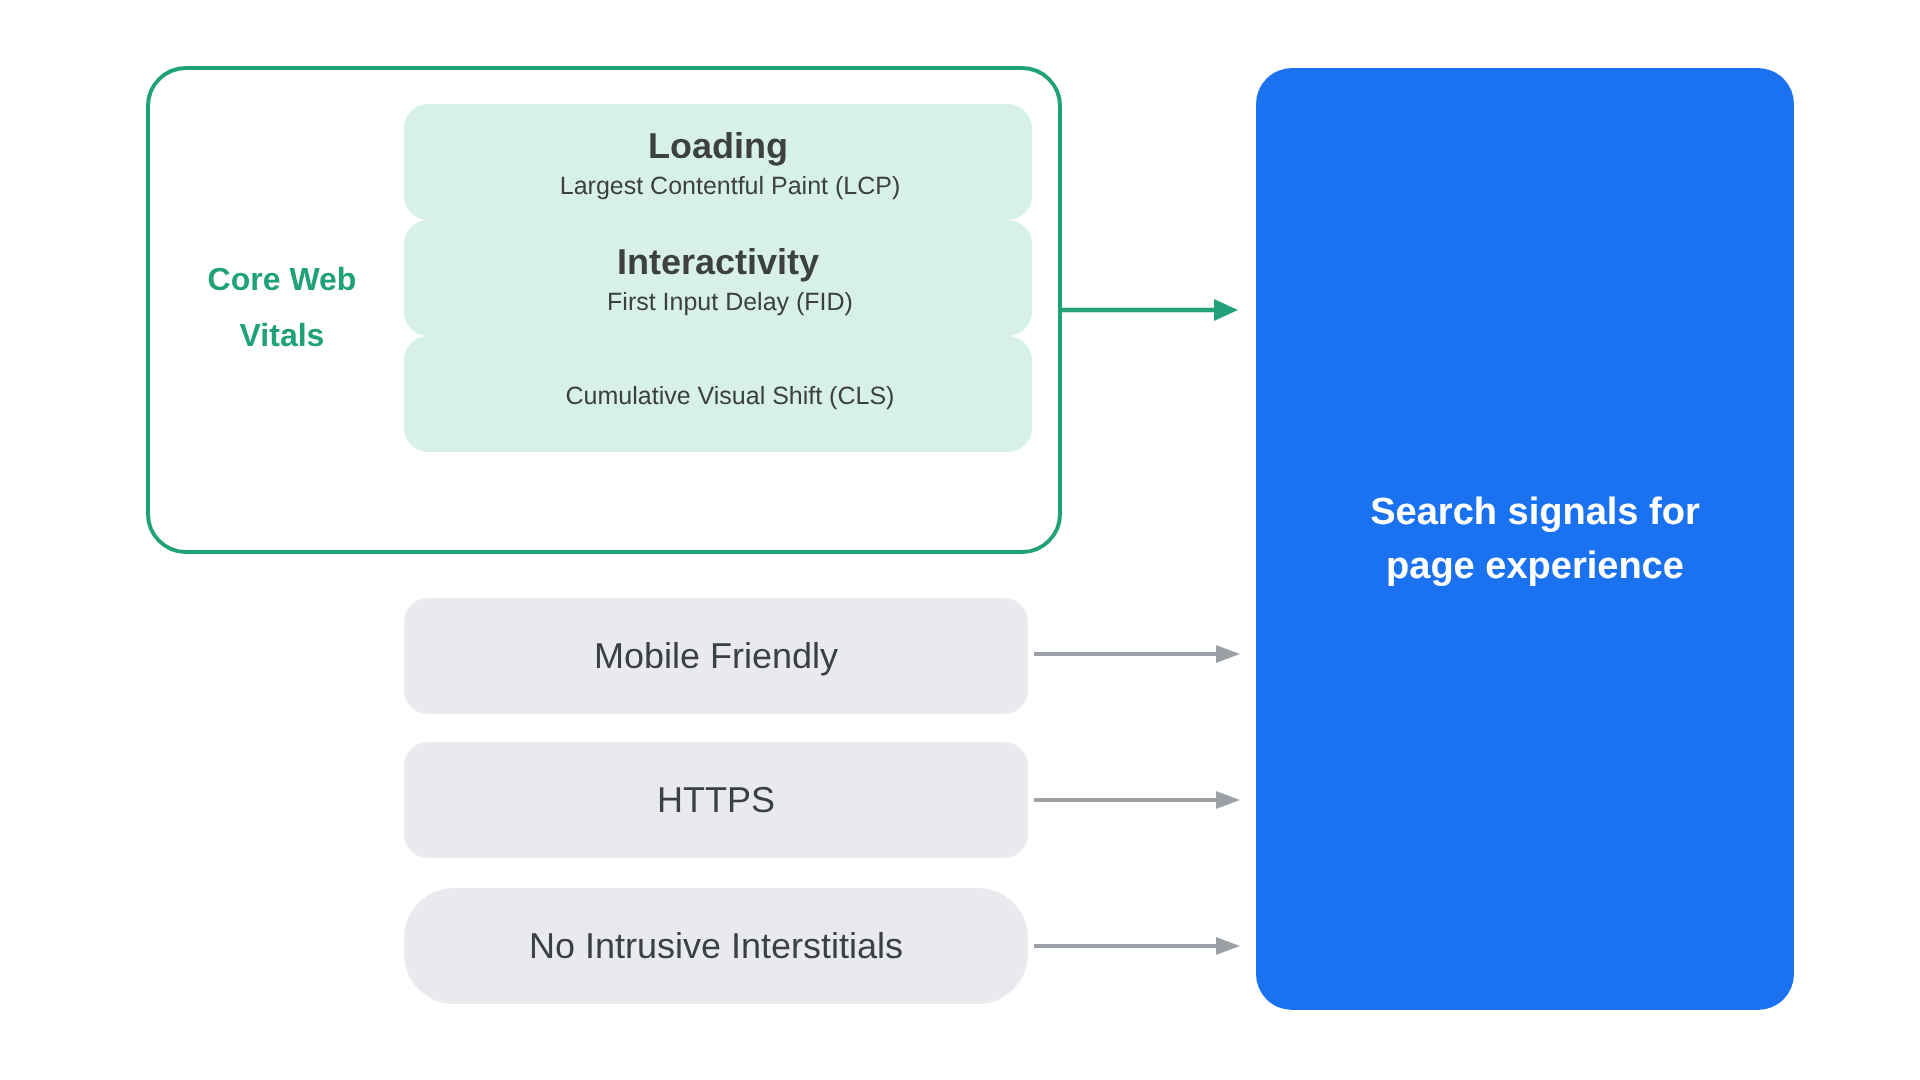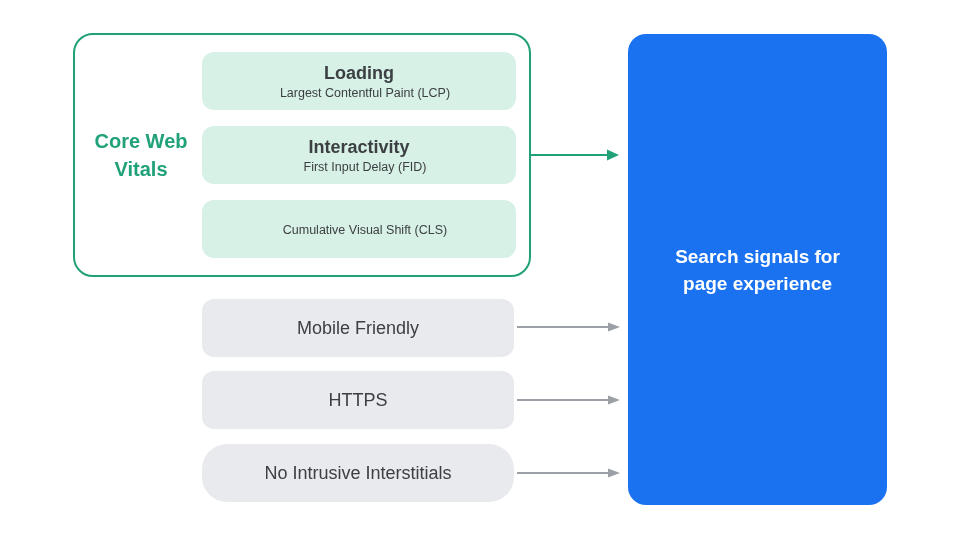--- a/index.html
+++ b/index.html
@@ -9,45 +9,45 @@
   }
   
   .group-box{
     position:absolute;left:73px;top:33px;width:458px;height:244px;
     border:2px solid var(--green);border-radius:20px;box-sizing:border-box;
     background:#fff;
   }
   .cwv-label{
     position:absolute;left:10px;top:0;width:112px;height:100%;
     display:flex;align-items:center;justify-content:center;text-align:center;
-    color:var(--green);font-size:20px;font-weight:700;line-height:28px;
+    color:var(--green);font-size:16px;font-weight:700;line-height:28px;
   }
   .pill-stack{
     position:absolute;left:127px;top:17px;
-    display:flex;flex-direction:column;gap:16px;
+    display:flex;flex-direction:column;
   }
   .vital-pill{
     width:314px;height:58px;background:var(--mint);border-radius:12px;
     display:flex;flex-direction:column;align-items:center;justify-content:center;
   }
   .vital-title{font-size:18px;font-weight:600;color:var(--textdark);line-height:22px;}
   .vital-sub{font-size:12.5px;font-weight:400;color:var(--textdark);line-height:16px;margin-top:1px;margin-left:12px;}
   
   .signal-pill{
     position:absolute;left:202px;width:312px;height:58px;
     background:var(--grayfill);border-radius:12px;
     display:flex;align-items:center;justify-content:center;
     font-size:18px;color:var(--textdark);
   }
   #signal-0{top:299px;} #signal-1{top:371px;} #signal-2{top:444px;border-radius:25px;}
   
   .result-box{
     position:absolute;left:628px;top:34px;width:259px;height:471px;
     background:var(--blue);border-radius:18px;
-    display:flex;align-items:center;justify-content:center;
+    display:flex;align-items:center;justify-content:center;padding-left:10px;
   }
   .result-label{
     width:172px;text-align:center;color:#fff;
     font-size:19px;font-weight:700;line-height:27px;
   }
   
   .arrow{position:absolute;display:block;}
   .arrow.green line{stroke:var(--green);stroke-width:2.2;}
   .arrow.green polygon{fill:var(--green);}
   .arrow.gray line{stroke:var(--arrowgray);stroke-width:2;}

